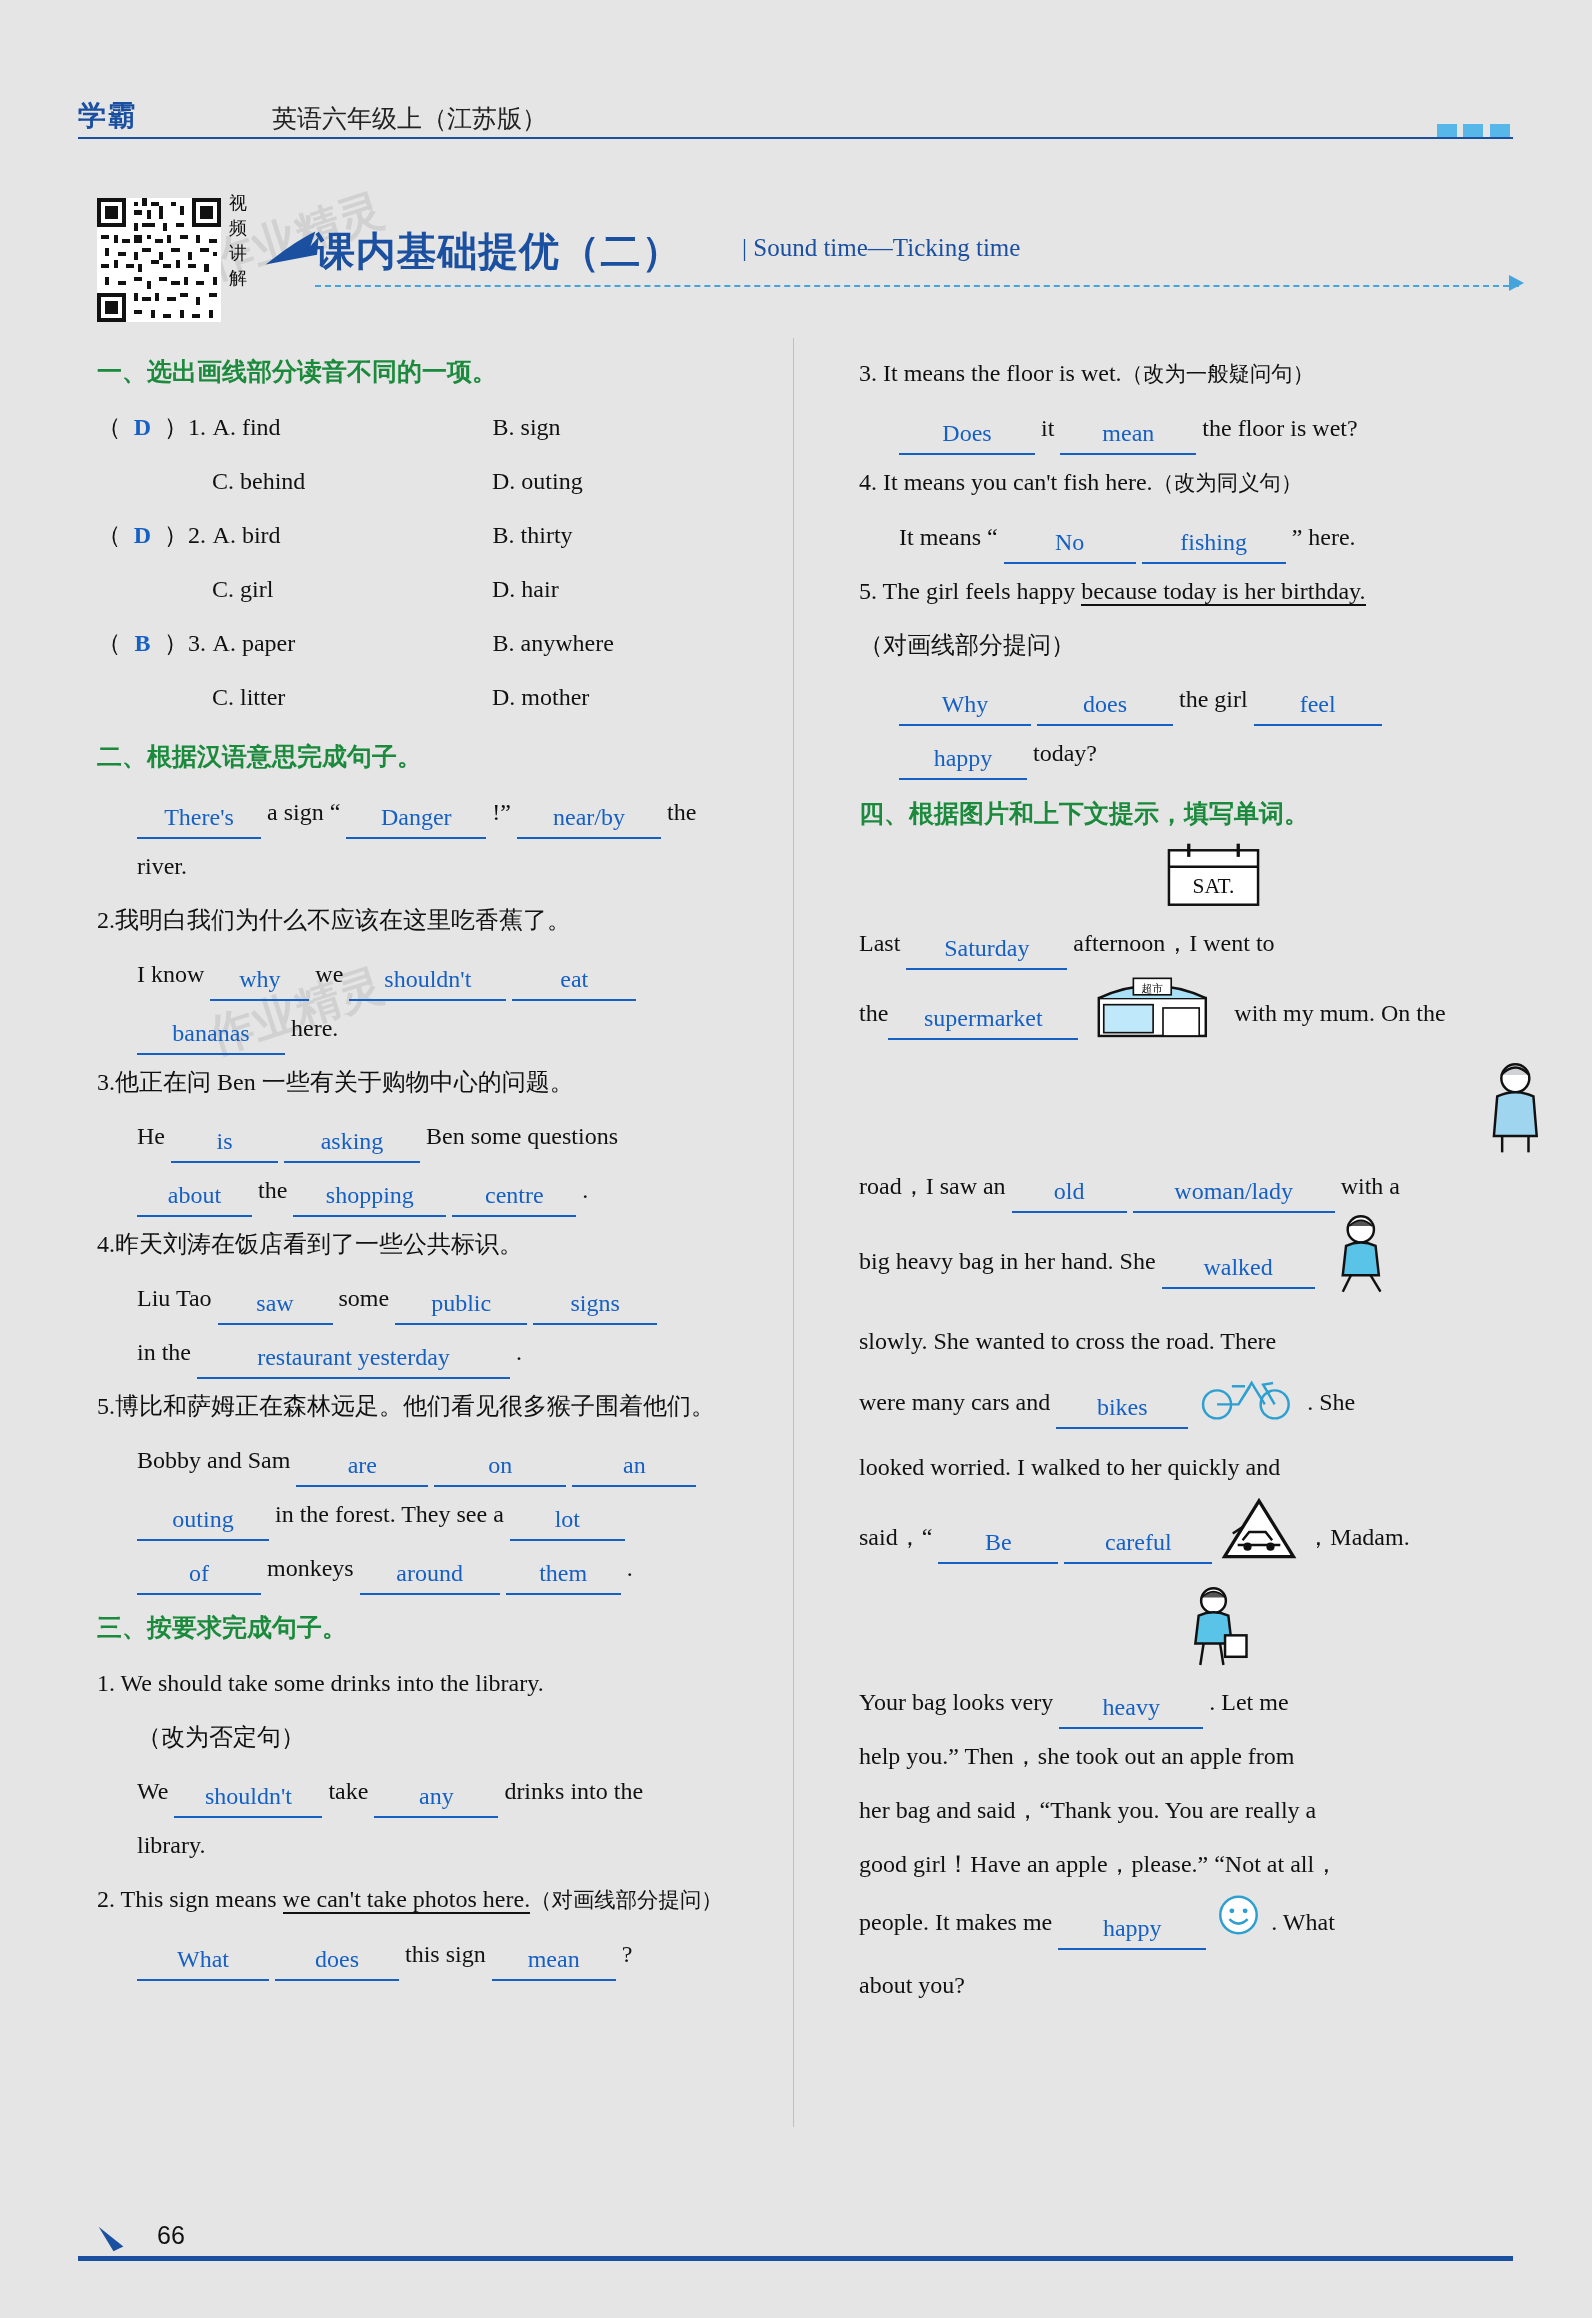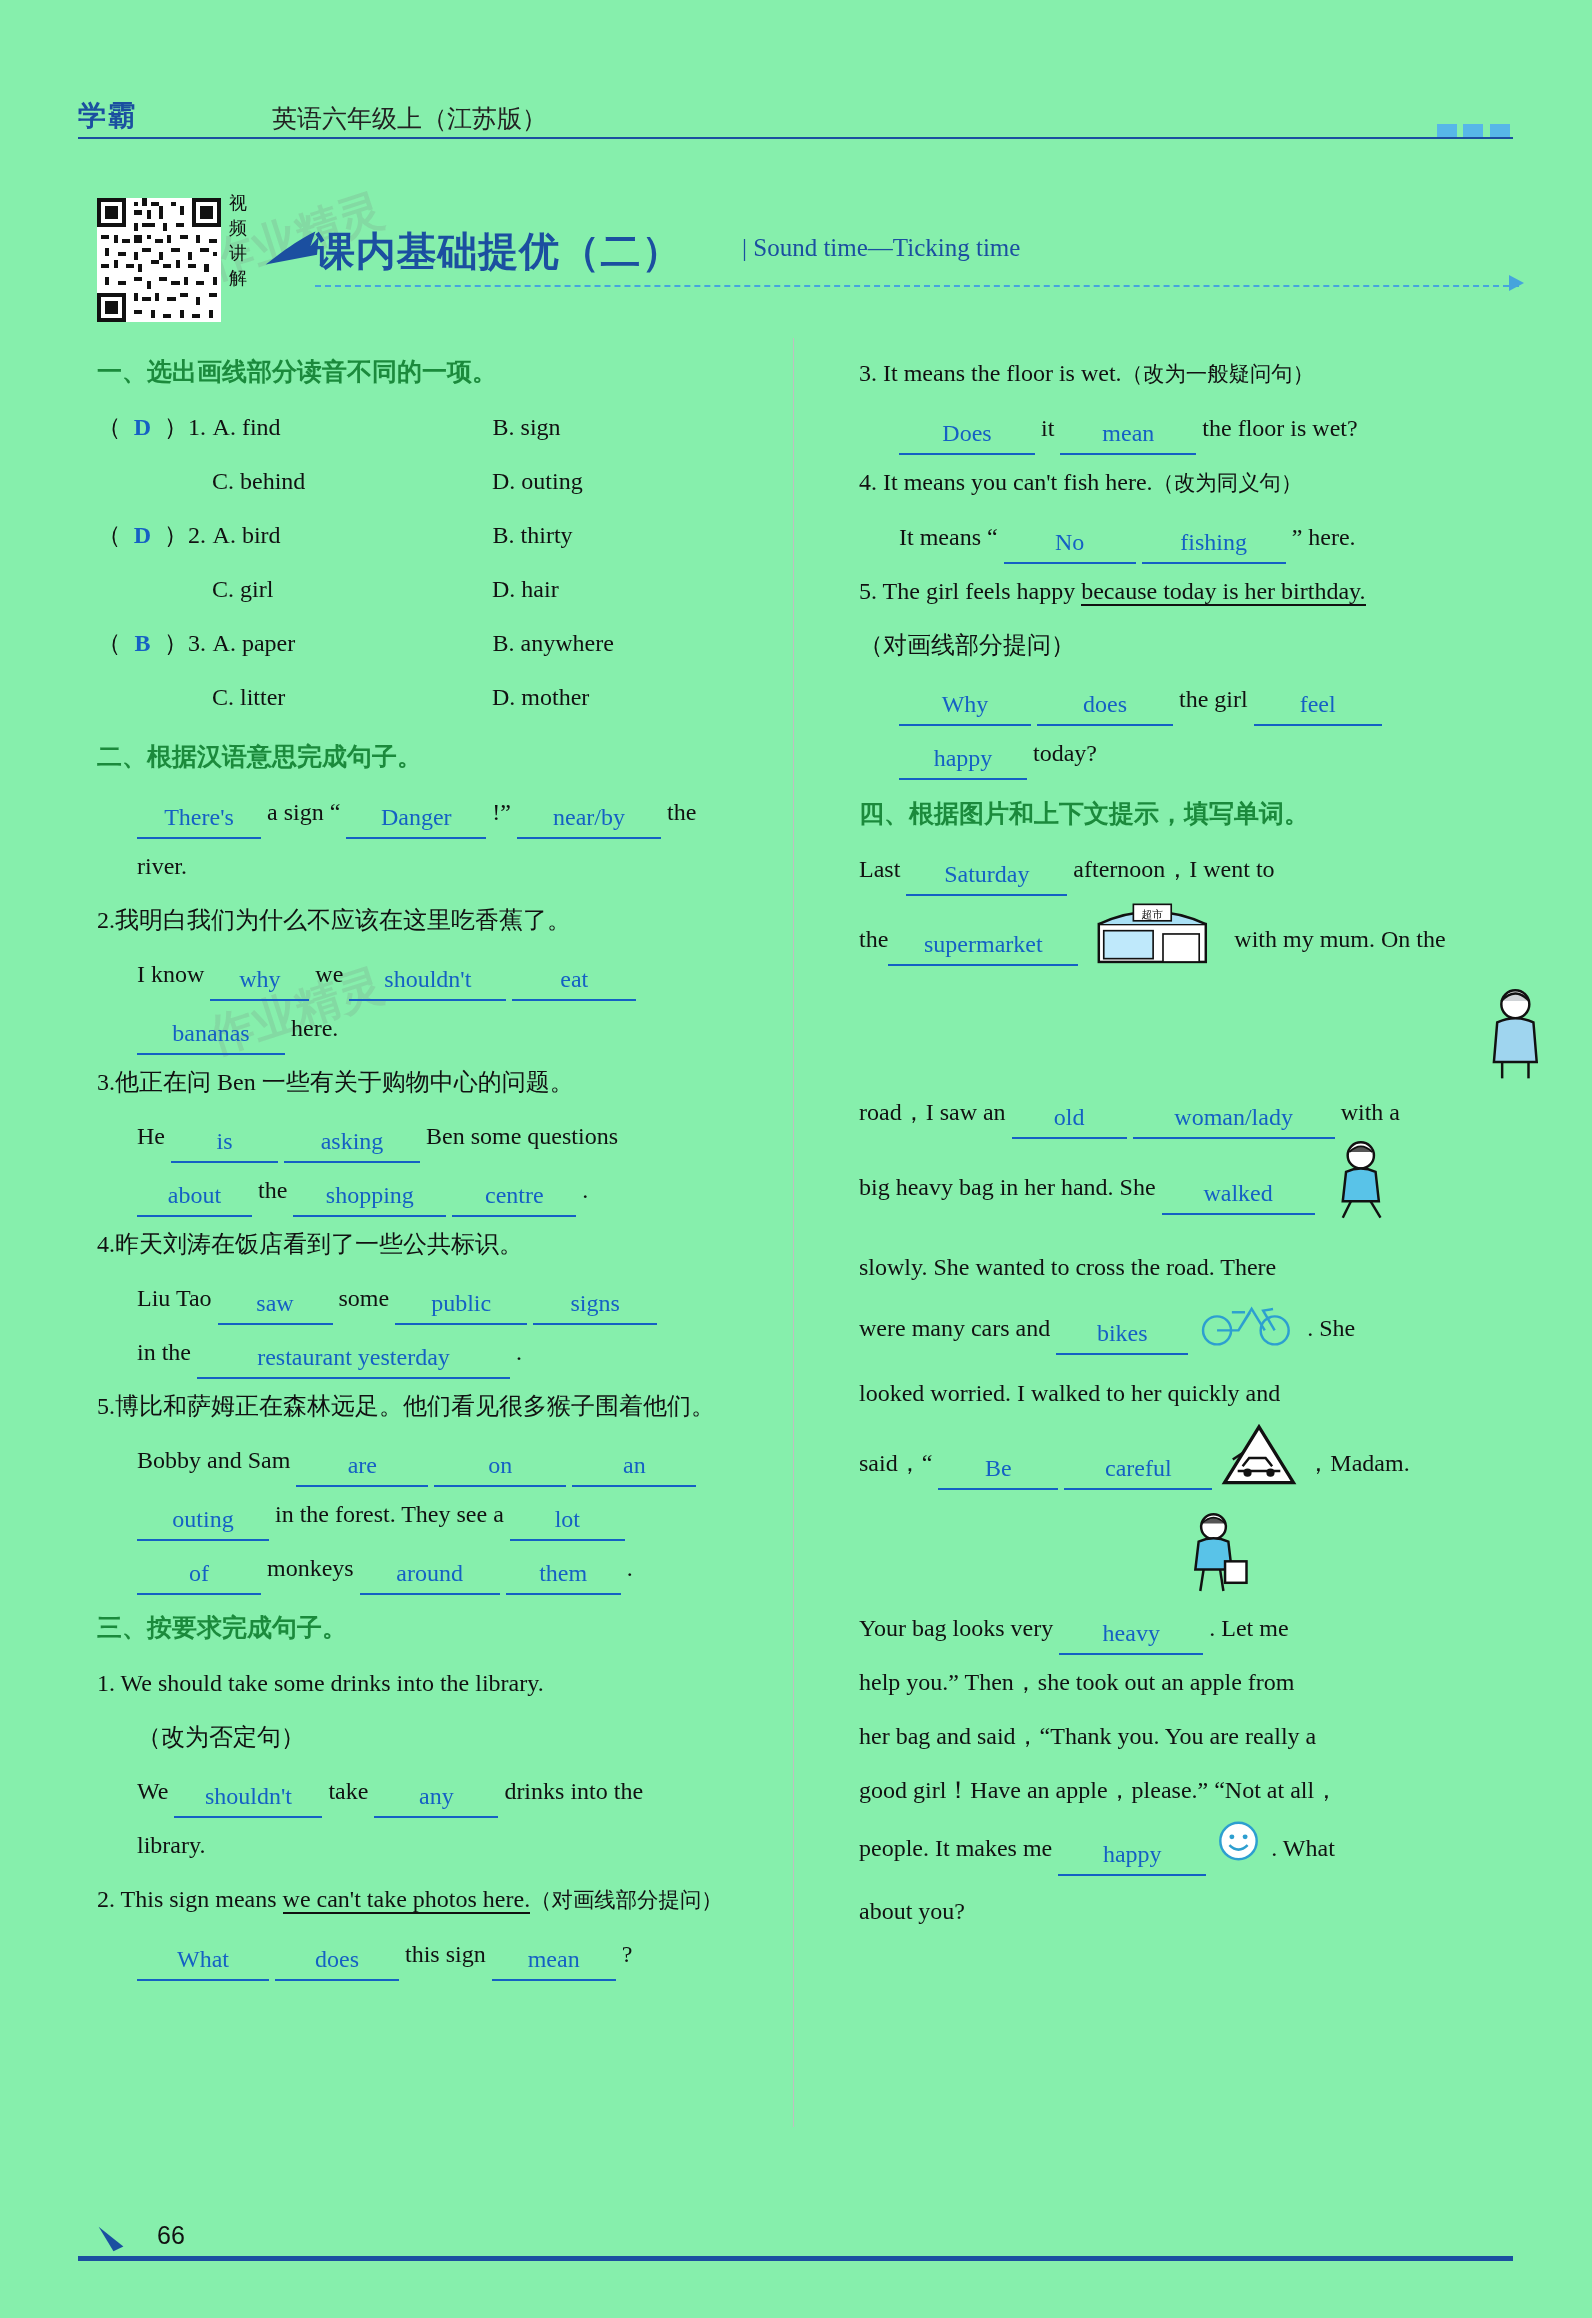--- a/index.html
+++ b/index.html
@@ -5,21 +5,21 @@
   html,body{margin:0;padding:0;}
   body{
     width:1592px;height:2319px;
     background:#ffffff;
     font-family:"Liberation Serif", serif;
     position:relative;
     overflow:hidden;
   }
   .page{
     position:absolute;left:0;top:0;width:1592px;height:2319px;
-    background:#86efac;
+    background:#e5e5e5;
   }
   
   .hdr{
     position:absolute;left:78px;top:97px;width:1435px;height:40px;
     border-bottom:2.5px solid #1b4fa0;
   }
   .logo{
     position:absolute;left:78px;top:97px;
     font-size:28px;font-weight:bold;color:#1b4fa0;
     font-family:"Liberation Sans",sans-serif;
@@ -416,20 +416,29 @@
       <span>the girl</span>
       <span class="bl" style="width:128px">feel</span>
     </div>
     <div class="q ind">
       <span class="bl" style="width:128px">happy</span>
       <span>today?</span>
     </div>
 
     <h3 class="sec" style="margin-top:8.2px">四、根据图片和上下文提示，填写单词。</h3>
 
+    <div class="q" style="text-align:center;line-height:74px;height:74px">
+      <svg width="99" height="71" viewBox="0 0 120 86" style="font-size:29px">
+        <rect x="6" y="10" width="108" height="66" fill="#fff" stroke="#111" stroke-width="3"></rect>
+        <line x1="6" y1="30" x2="114" y2="30" stroke="#111" stroke-width="3"></line>
+        <line x1="30" y1="2" x2="30" y2="18" stroke="#111" stroke-width="4"></line>
+        <line x1="90" y1="2" x2="90" y2="18" stroke="#111" stroke-width="4"></line>
+        <text x="60" y="62" font-size="26" text-anchor="middle" font-family="Liberation Serif, serif" fill="#111">SAT.</text>
+      </svg>
+    </div>
     <div class="q">
       <span>Last</span>
       <span class="bl" style="width:161px">Saturday</span>
       <span>afternoon，I went to</span>
     </div>
     <div class="q">
       <span>the</span><span class="bl" style="width:190px">supermarket</span>
       <span class="pic">
         <svg width="144" height="71" viewBox="0 0 175 86" style="font-size:29px">
           <rect x="18" y="34" width="130" height="46" fill="#fff" stroke="#111" stroke-width="3"></rect>

